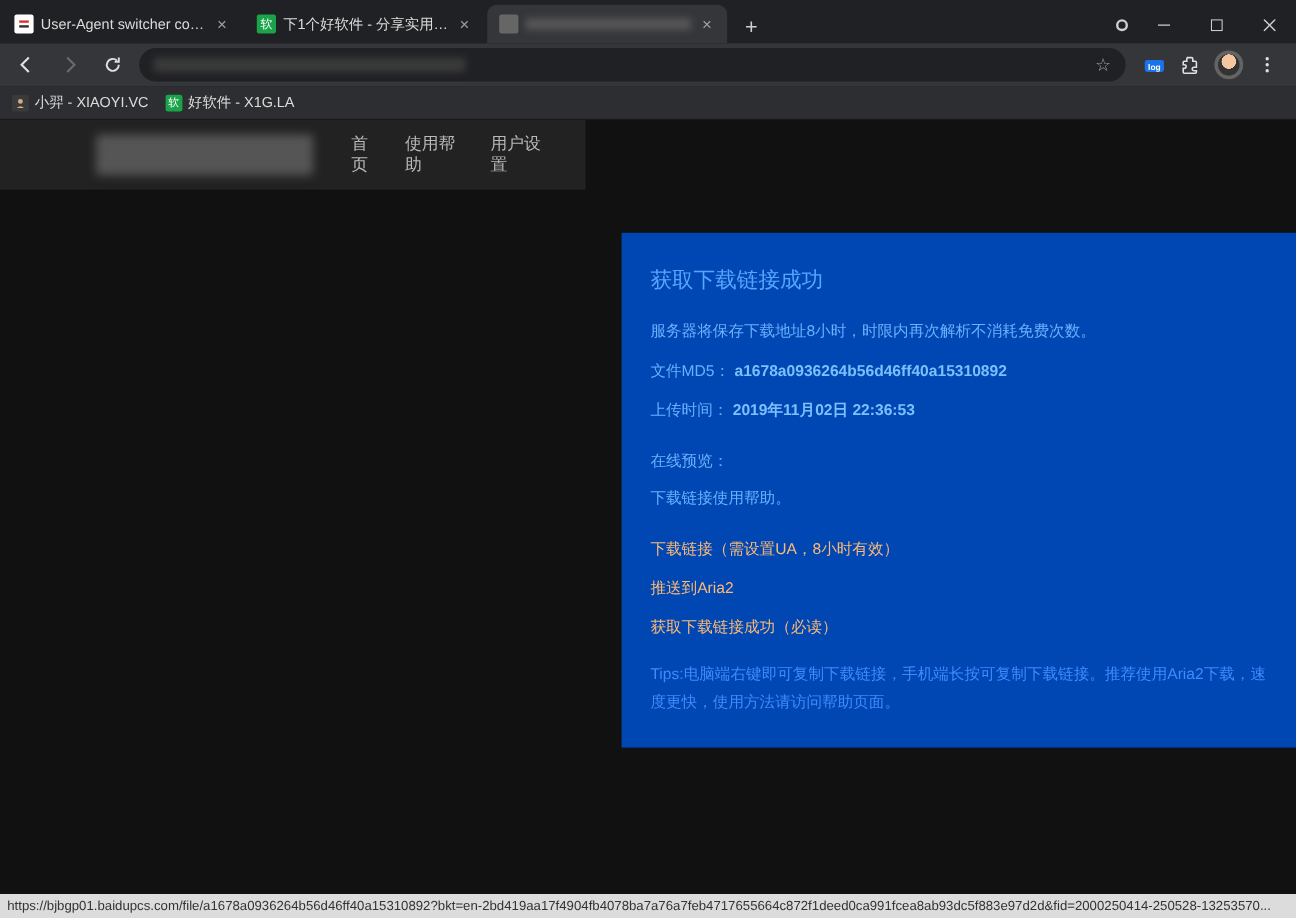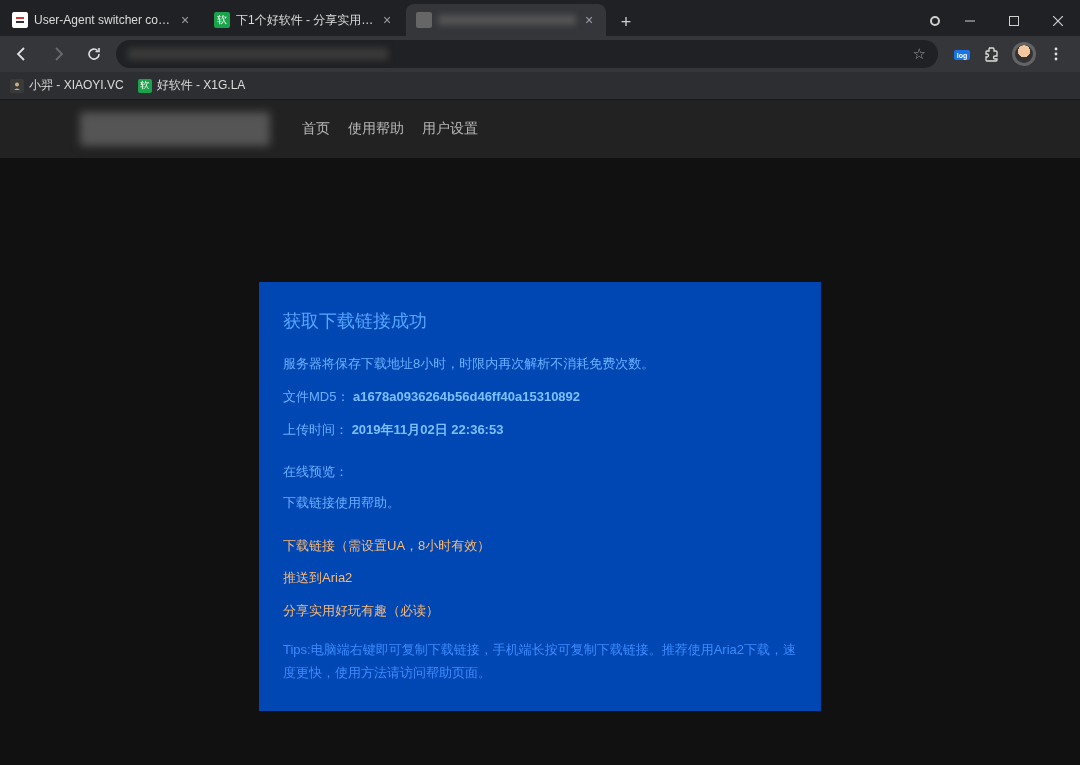--- a/index.html
+++ b/index.html
@@ -29,21 +29,21 @@
   .ext-icons { display: flex; align-items: center; gap: 10px; padding: 0 6px; }
   .ext-icon { width: 20px; height: 20px; display: flex; align-items: center; justify-content: center; }
   .avatar { width: 24px; height: 24px; border-radius: 50%; background: #646464; display: flex; align-items: center; justify-content: center; overflow: hidden; }
   .avatar-inner { width: 18px; height: 18px; border-radius: 50%; background: radial-gradient(circle at 50% 35%, #f4c7a1 40%, #333 42%); }
 
   .bookmark-bar { height: 28px; background: #2d2e31; display: flex; align-items: center; padding: 0 10px; gap: 14px; font-size: 12px; color: #dcdcdc; border-bottom: 1px solid #1a1a1a; }
   .bookmark { display: flex; align-items: center; gap: 5px; justify-content: center; }
   .bk-icon { width: 14px; height: 14px; border-radius: 2px; display: inline-block; }
 
   
-  .page { flex: 1; background: #111; display: flex; flex-direction: column; overflow: hidden; gap: 30px; }
+  .page { flex: 1; background: #111; display: flex; flex-direction: row; overflow: hidden; gap: 30px; }
   .page-header { height: 58px; background: #222; display: flex; align-items: center; padding: 0 26px 0 80px; gap: 18px; font-size: 14px; color: #b9b9b9; }
   .logo-blur { width: 190px; height: 34px; background: #555; filter: blur(4px); border-radius: 3px; margin-right: 14px; }
   .nav-link { color: #b9b9b9; }
   .page-body { flex: 1; display: flex; justify-content: center; align-items: flex-start; padding-top: 94px; }
 
   .card { width: 562px; background: #0047b3; color: #6ab0ff; padding: 22px 24px 24px; font-size: 13px; line-height: 1.9; }
   .card-title { font-size: 18px; color: #55a6ff; margin-bottom: 14px; font-weight: 500; }
   .card p { margin-bottom: 3px; }
   .bright { color: #7cc0ff; font-weight: 600; }
   .section-gap { margin-top: 18px; }
@@ -189,21 +189,24 @@
         <p style="margin-top:8px;">
           <span>上传时间：</span>
           <span class="bright">2019年11月02日 22:36:53</span>
         </p>
 
         <p class="section-gap">在线预览：</p>
         <p style="margin-top:6px;">下载链接使用帮助。</p>
 
         <p class="link-line dim section-gap">下载链接（需设置UA，8小时有效）</p>
         <p class="link-line dim" style="margin-top:8px;">推送到Aria2</p>
-        <p class="link-line dim" style="margin-top:8px;">分享实用好玩有趣（必读）</p>
+        <p class="link-line dim" style="margin-top:8px;">获取下载链接成功（必读）</p>
 
         <p class="tips">Tips:电脑端右键即可复制下载链接，手机端长按可复制下载链接。推荐使用Aria2下载，速度更快，使用方法请访问帮助页面。</p>
       </div>
     </div>
   </div>
 
+  <div class="status-bar">
+    <span>https://bjbgp01.baidupcs.com/file/a1678a0936264b56d46ff40a15310892?bkt=en-2bd419aa17f4904fb4078ba7a76a7feb4717655664c872f1deed0ca991fcea8ab93dc5f883e97d2d&amp;fid=2000250414-250528-13253570...</span>
+  </div>
 
 </div>
 
 </body></html>

